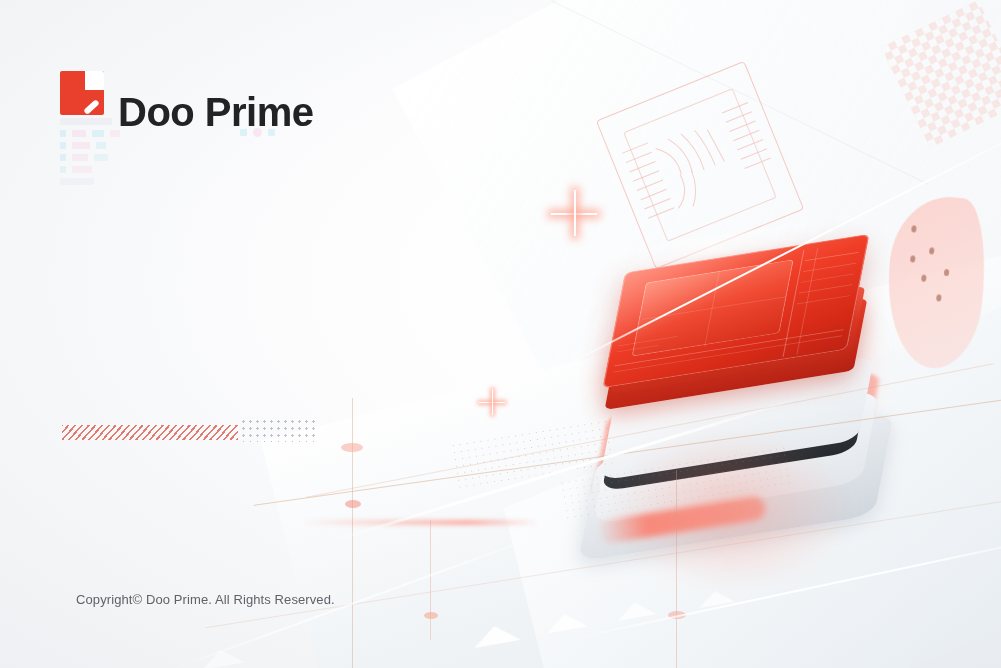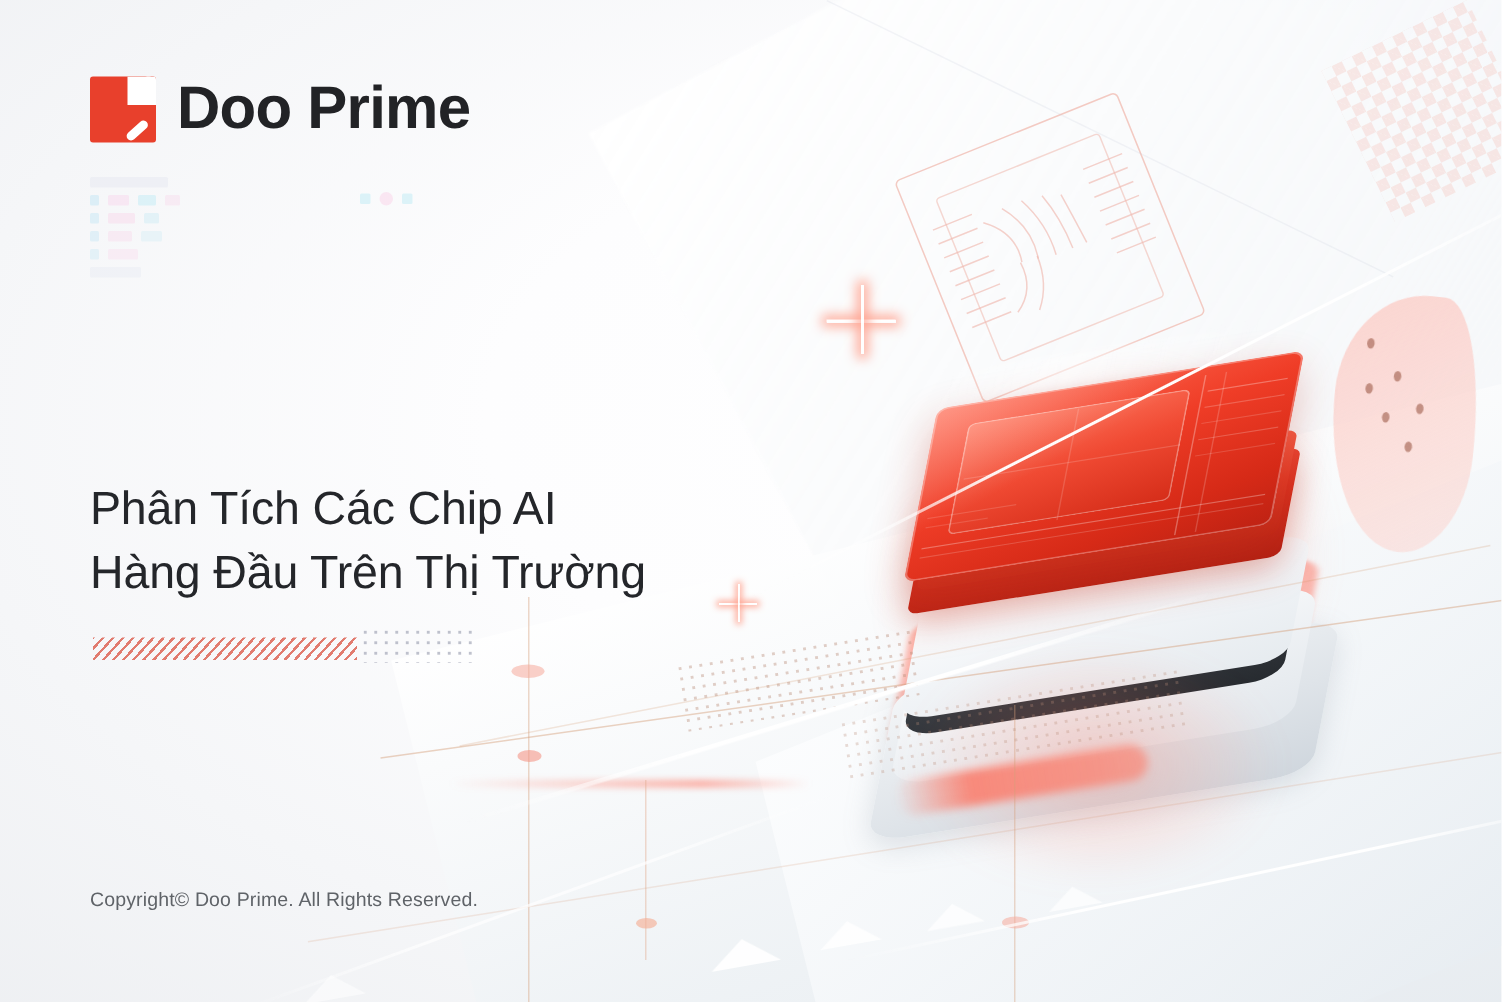--- a/index.html
+++ b/index.html
@@ -320,20 +320,21 @@
     position: absolute; right: 6px; top: 20px;
     width: 11px; height: 11px;
     background: #e8402c;
   }
   .logo-text {
     font-size: 40px;
     font-weight: 700;
     letter-spacing: -0.5px;
     color: #222326;
     white-space: nowrap;
+    margin-top: 40px;
   }
 
   
   .codeblock { position: absolute; left: 60px; top: 118px; width: 220px; height: 70px; opacity: .5; }
   .code-line { position: absolute; display: flex; gap: 6px; align-items: center; }
   .cbar { height: 7px; border-radius: 1px; }
 
   
   .headline {
     position: absolute; left: 60px; top: 224px;
@@ -366,21 +367,21 @@
   }
   .hatchdots {
     position: absolute; left: 240px; top: 418px;
     width: 76px; height: 24px;
     background-image: radial-gradient(rgba(140,145,165,0.55) 1px, transparent 1.1px);
     background-size: 7px 7px;
   }
 
   
   .copyright {
-    position: absolute; left: 60px; top: 592px;
+    position: absolute; left: 76px; top: 592px;
     font-size: 13px;
     font-weight: 500;
     color: #5f6368;
     letter-spacing: .1px;
   }
 </style>
 </head>
 <body>
 
 <div id="banner">
@@ -519,22 +520,20 @@
         <span class="cbar" style="width:34px; background:rgba(200,205,225,0.3);"></span>
       </div>
       <div class="code-line" style="left:180px; top:10px;">
         <span class="cbar" style="width:7px;  background:rgba(150,225,240,0.6);"></span>
         <span class="cbar" style="width:9px; height:9px; border-radius:50%; background:rgba(250,185,220,0.6);"></span>
         <span class="cbar" style="width:7px;  background:rgba(150,225,240,0.6);"></span>
       </div>
     </div>
 
 
-    <h2 class="subheadline">Phân Tích Các Chip AI
-Hàng Đầu Trên Thị Trường</h2>
 
     <div class="hatchbar"></div>
     <div class="hatchdots"></div>
 
     <div class="copyright">Copyright© Doo Prime. All Rights Reserved.</div>
 
   </div>
 </div>
 
 </body></html>

